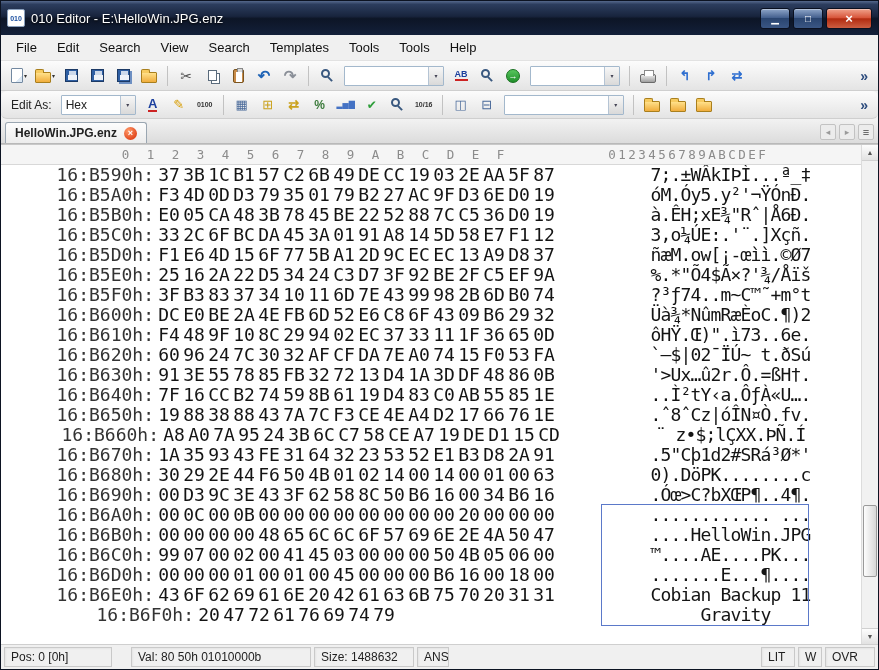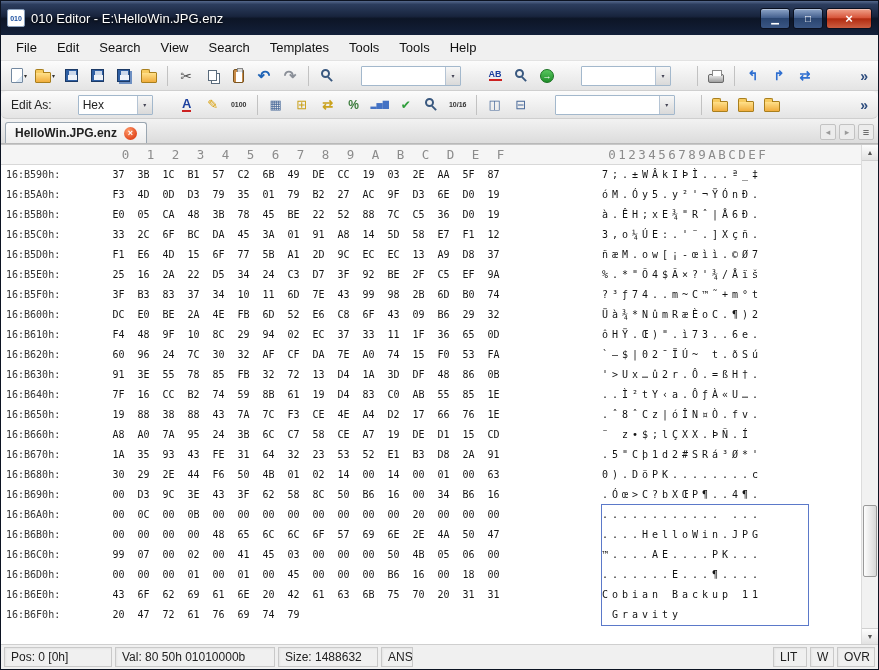--- a/index.html
+++ b/index.html
@@ -27,21 +27,21 @@
   .toolbar{display:flex;align-items:center;padding:0 6px;gap:2px;
     background:linear-gradient(#fcfcfc,#e4e4e4);border-bottom:1px solid #cfcfcf;}
   .tb1{height:30px;flex:0 0 30px;}
   .tb2{height:28px;flex:0 0 28px;border-radius:6px;}
   .tsep{width:1px;height:20px;background:#c2c2c2;margin:0 4px;flex:0 0 1px;}
   .tbtn{height:24px;min-width:24px;padding:0 1px;display:flex;align-items:center;justify-content:center;border-radius:2px;}
   .tlabel{font-size:12px;color:#222;margin:0 4px;white-space:nowrap;}
   .glyph{line-height:1;}
   .caret{font-size:6px;color:#333;margin-left:1px;align-self:center;}
   .combo{height:20px;background:#fff;border:1px solid #a3b8cc;display:flex;align-items:center;
-    justify-content:space-between;border-radius:1px;margin:0 20px;}
+    justify-content:space-between;border-radius:1px;margin:0 3px;}
   .combo .cval{font-size:12px;padding:0 4px;color:#222;}
   .combo .cbtn{width:15px;height:100%;background:linear-gradient(#f7f7f7,#d9d9d9);
     border-left:1px solid #b5c4d4;display:flex;align-items:center;justify-content:center;font-size:6px;color:#445;}
   .chevron{margin-left:auto;color:#2a4a7c;font-size:14px;font-weight:bold;padding:0 4px;}
   
   .sh{display:inline-block;}
   .sh-page{width:12px;height:15px;background:linear-gradient(135deg,#fff 70%,#dce8f4 70%);
     border:1px solid #7288a0;border-radius:1px;}
   .sh-folder,.sh-folder2{width:16px;height:11px;background:linear-gradient(#ffe08a,#f0ad3c);
     border:1px solid #a97f1d;border-radius:1px;position:relative;margin-top:4px;}
@@ -80,21 +80,21 @@
   
   .hexview{flex:1;background:#fff;position:relative;overflow:hidden;border-top:1px solid #c8c8c8;
     font-family:"DejaVu Sans Mono","Liberation Mono",monospace;}
   .hexheader{height:20px;display:flex;align-items:center;background:#f5f5f5;border-bottom:1px solid #d8d8d8;
     color:#8b8b8b;font-size:12.5px;padding-left:12px;}
   .h-addr{width:100px;flex:0 0 100px;}
   .hb{width:25px;flex:0 0 25px;text-align:center;}
   .h-gap{width:94px;flex:0 0 94px;}
   .ab{width:10px;flex:0 0 10px;text-align:center;white-space:pre;}
   .hexrows{position:absolute;top:20px;left:0;right:17px;bottom:0;overflow:hidden;}
-  .row{display:flex;height:20px;line-height:20px;padding-left:5px;font-size:10px;color:#141414;white-space:pre;}
+  .row{display:flex;height:20px;line-height:20px;padding-left:5px;font-size:18px;color:#141414;white-space:pre;justify-content:center;}
   .addr{width:100px;flex:0 0 100px;color:#333;}
   .bytes{display:flex;width:400px;flex:0 0 400px;}
   .b{width:25px;flex:0 0 25px;text-align:center;}
   .gap{width:94px;flex:0 0 94px;}
   .ascii{display:flex;}
   .ac{width:10px;flex:0 0 10px;text-align:center;white-space:pre;}
   .selbox{position:absolute;left:600px;top:359px;width:208px;height:122px;border:1px solid #5b79c9;pointer-events:none;}
   
   .vscroll{position:absolute;top:0;right:0;bottom:0;width:17px;background:#f1f1f1;border-left:1px solid #dcdcdc;
     font-family:"Liberation Sans",sans-serif;}
@@ -355,22 +355,22 @@
     <div class="selbox"></div>
     <div class="vscroll">
       <span class="sb-up">▲</span>
       <span class="sb-thumb"></span>
       <span class="sb-down">▼</span>
     </div>
   </div>
 
   <div class="statusbar">
       <div class="seg" style="width: 108px;">Pos: 0 [0h]</div>
-      <div class="seg" style="width: 160px;">Val: 80 50h 01010000b</div>
+      <div class="seg" style="width: 180px; margin-left: 16px;">Val: 80 50h 01010000b</div>
       <div class="seg" style="width: 100px;">Size: 1488632</div>
       <div class="seg" style="width: 32px;">ANSI</div>
       <div class="seg flex plain"></div>
       <div class="seg" style="width: 34px;">LIT</div>
       <div class="seg" style="width: 24px;">W</div>
-      <div class="seg" style="width: 38px;">OVR</div>
+      <div class="seg" style="width: 50px;">OVR</div>
     </div>
 
 </div>
 
 </body></html>

